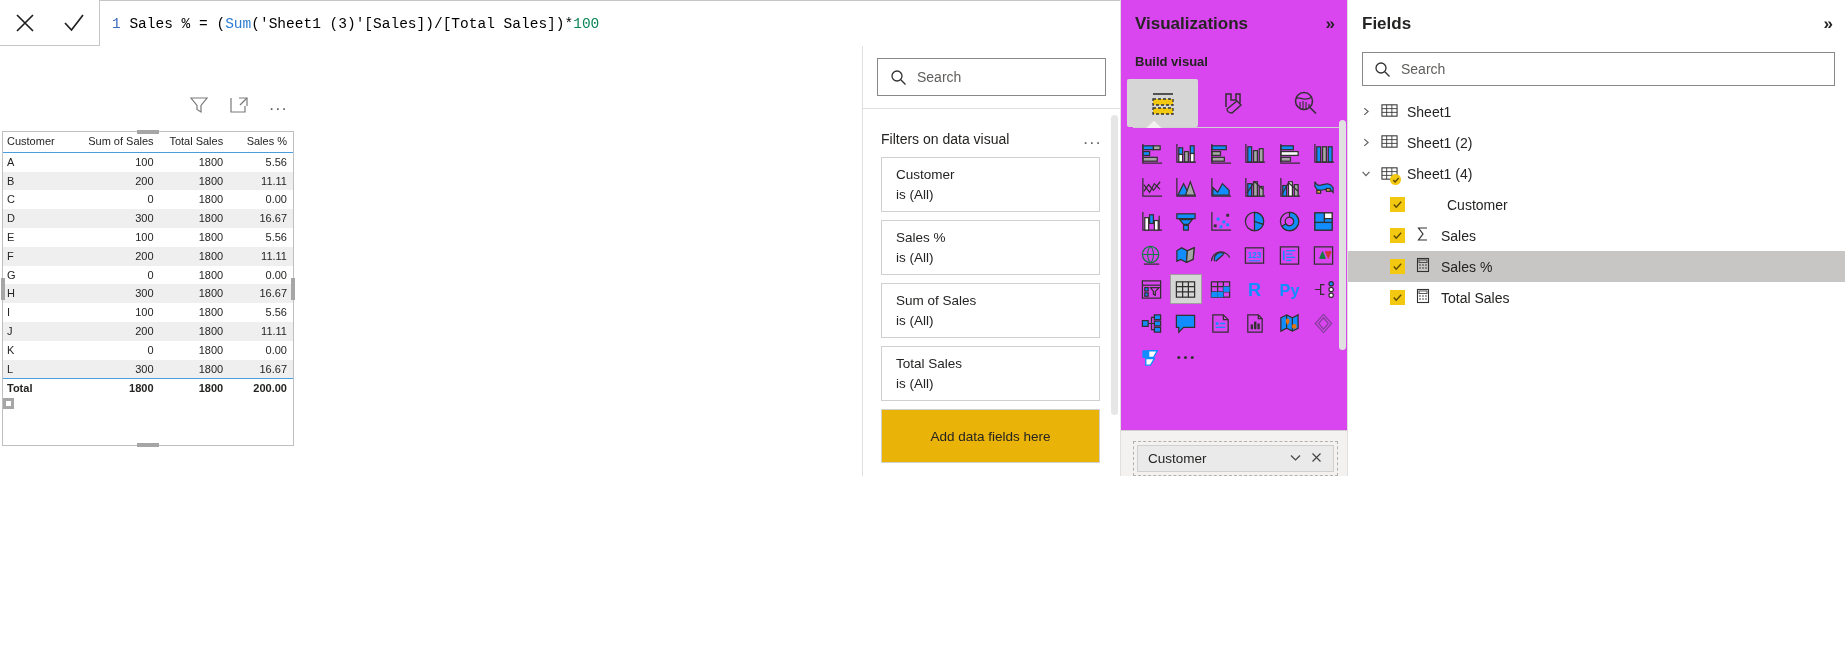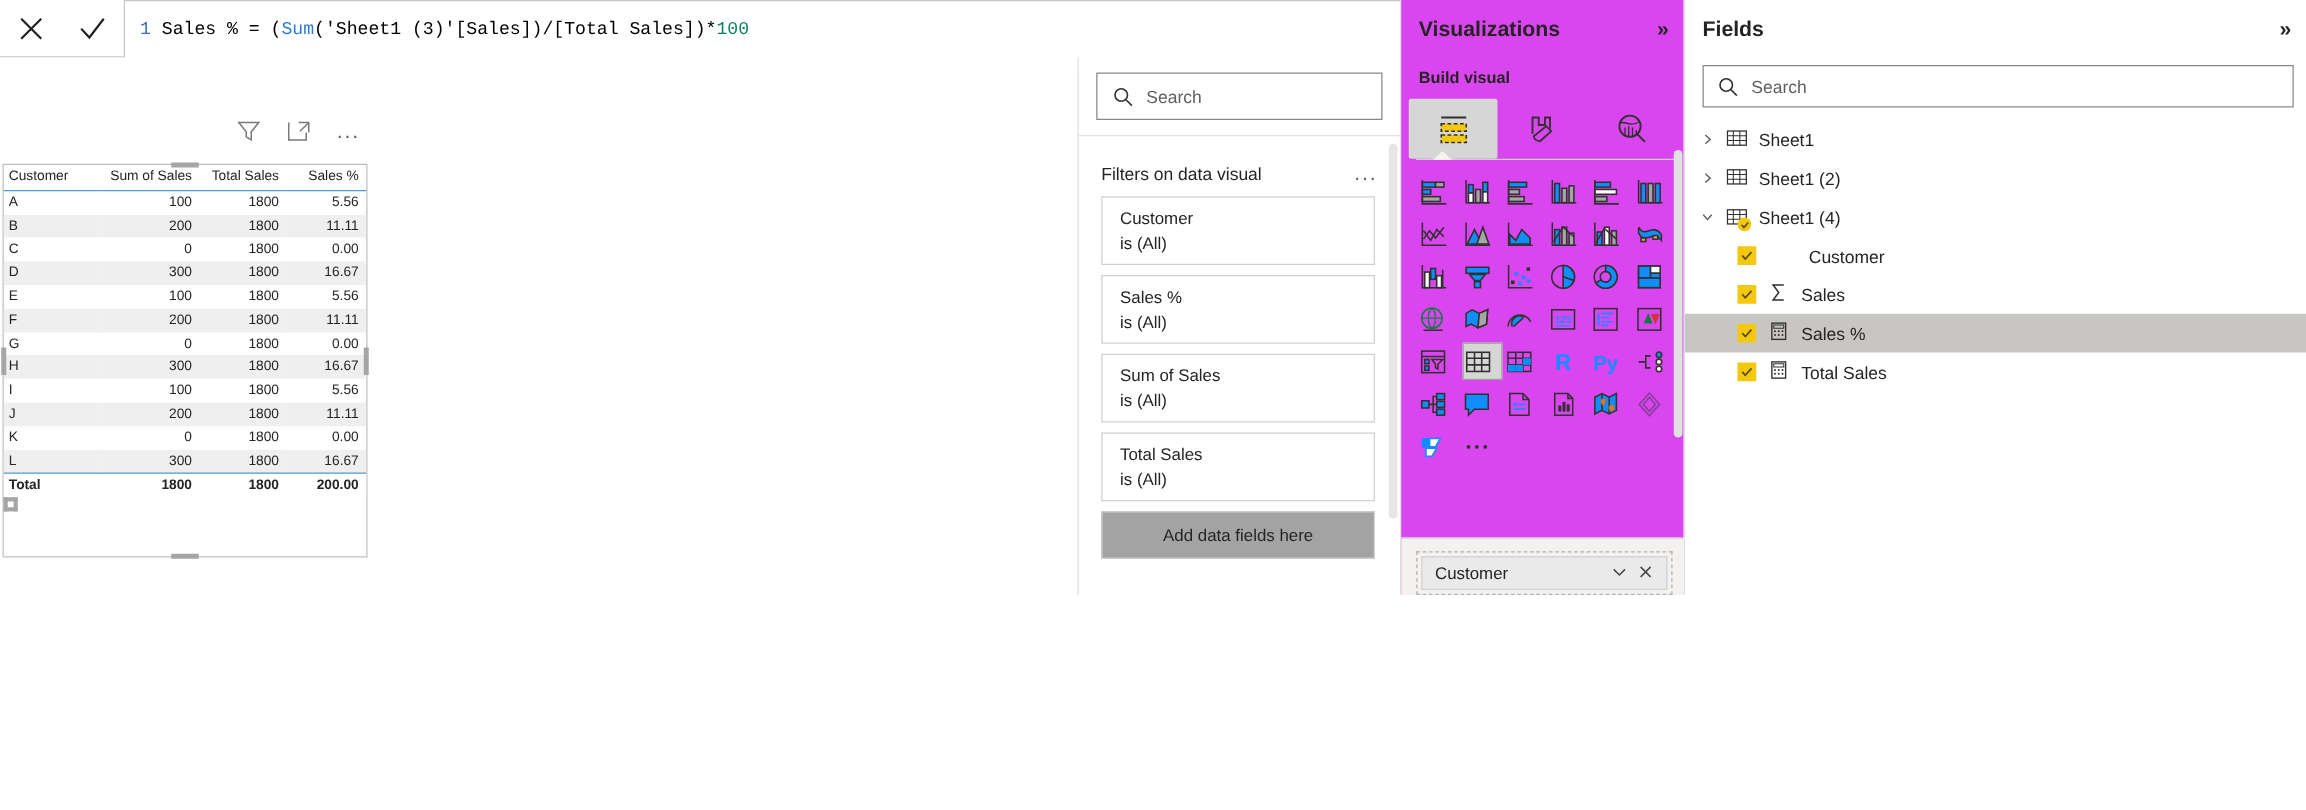--- a/index.html
+++ b/index.html
@@ -161,22 +161,22 @@
     margin:0 20px 8px 18px;
     border:1px solid #d2d0ce;
     background:#ffffff;
     padding:9px 12px 9px 14px;
   }
   .filter-card .fname { font-size:13.5px; color:#252423; margin-bottom:5px; }
   .filter-card .fval  { font-size:13.5px; color:#252423; }
   .filter-drop {
     margin:0 20px 0 18px;
     border:1px solid #d2d0ce;
-    background:#a3a3a3;
-    height:38px;
+    background:#eab308;
+    height:54px;
     display:flex; align-items:center; justify-content:center;
     font-size:13.5px; color:#252423;
   }
   #filters-scrollbar {
     position:absolute; right:2px; top:6px; width:7px; height:300px;
     background:#e6e6e6; border-radius:4px;
   }
 
   
   #viz-pane {
@@ -216,21 +216,21 @@
     border-left:1px solid #d2d0ce; border-top:1px solid #d2d0ce;
     transform:rotate(45deg); transform-origin:0 0; left:9px;
   }
   #viz-gallery {
     display:grid; grid-template-columns:repeat(6, 1fr);
     row-gap:4px; column-gap:1px;
     padding:2px 0 6px 2px;
   }
   .vz {
     width:32px; height:30px;
-    display:flex; align-items:center; justify-content:flex-start;
+    display:flex; align-items:center; justify-content:center;
     cursor:pointer;
   }
   .vz.sel { background:#d6d6d6; border:1px solid #a19f9d; }
   #columns-section {
     position:absolute; left:0; bottom:0; width:227px;
     border-top:1px solid #d2d0ce;
     background:#f3f2f1;
     padding:10px 0 0 0;
   }
   #columns-label { font-size:13.5px; color:#252423; padding:0 0 10px 14px; }

